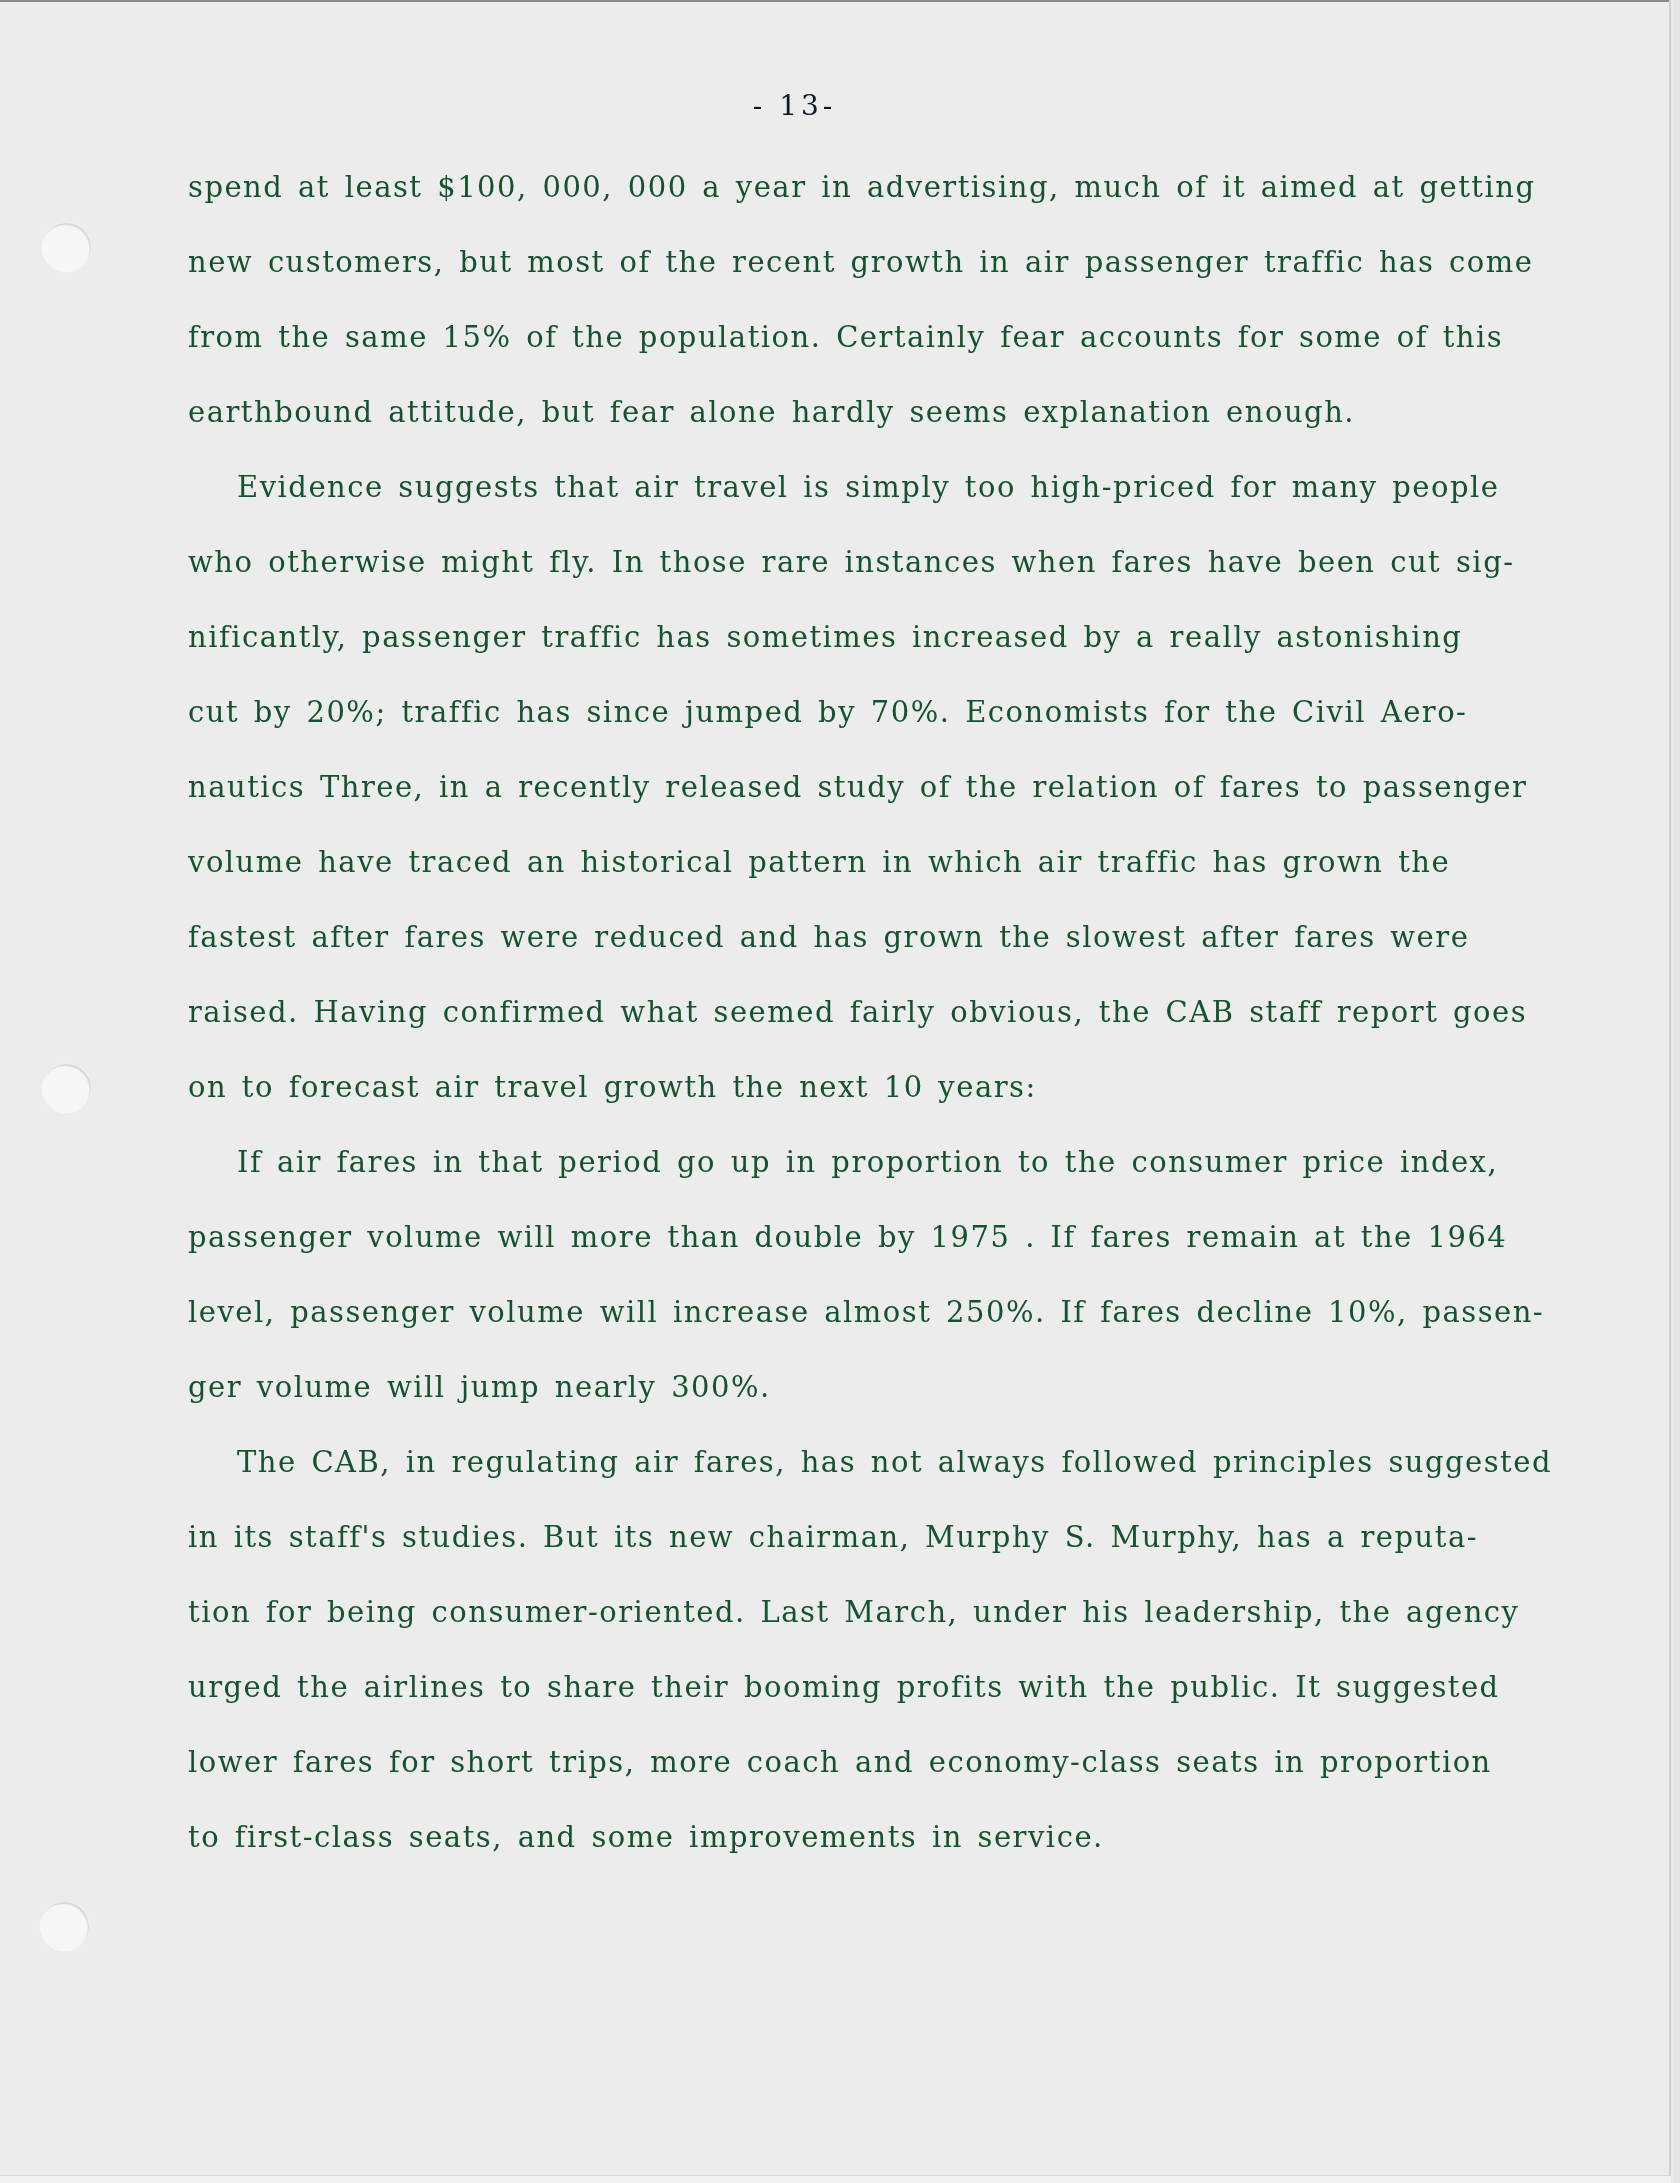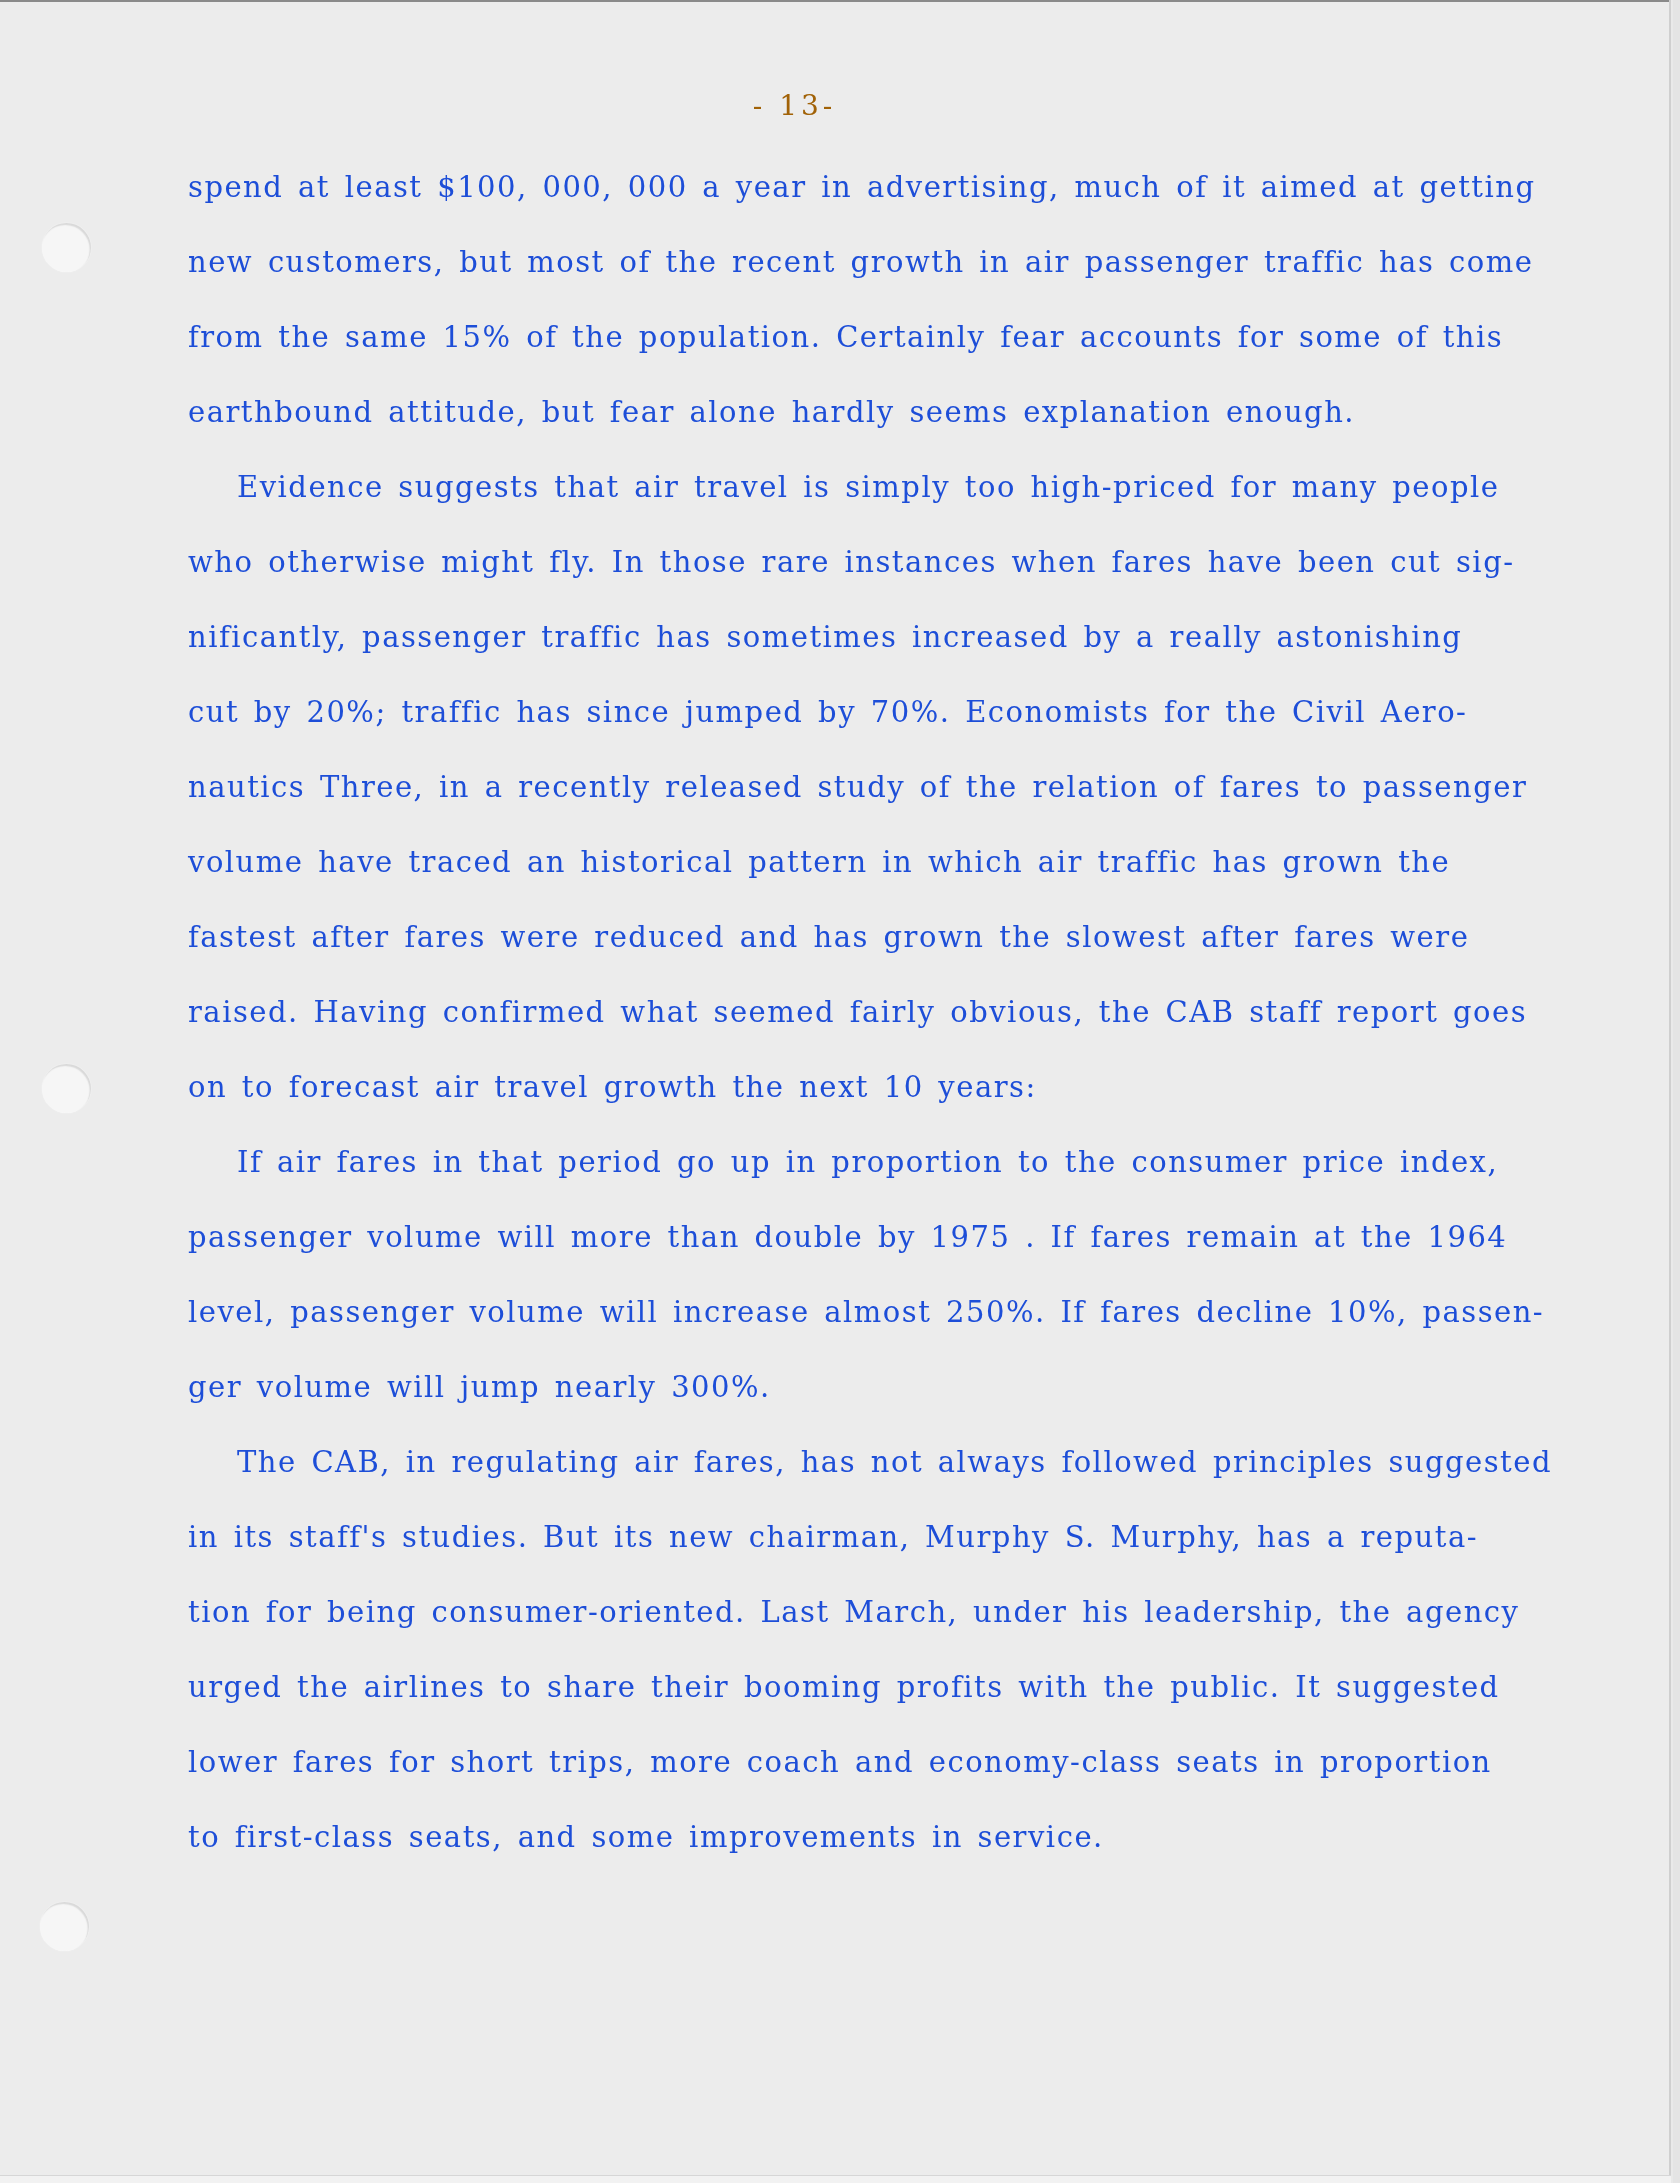--- a/index.html
+++ b/index.html
@@ -58,31 +58,31 @@
   }
   .page-number {
     position: absolute;
     left: 0;
     width: 1589px;
     top: 90px;
     text-align: center;
     font-family: "DejaVu Serif", serif;
     font-size: 28px;
     letter-spacing: 4px;
-    color: #a16207;
+    color: #0f172a;
     line-height: 1;
   }
   .body-text {
     position: absolute;
     left: 188px;
     top: 165px;
     width: 1371px;
     font-family: "DejaVu Serif", serif;
     font-size: 29px;
-    color: #1d4ed8;
+    color: #14532d;
     letter-spacing: 1.5px;
     word-spacing: 4px;
   }
   .line {
     height: 75px;
     line-height: 40px;
     white-space: nowrap;
   }
   .line.indent {
     padding-left: 49px;

